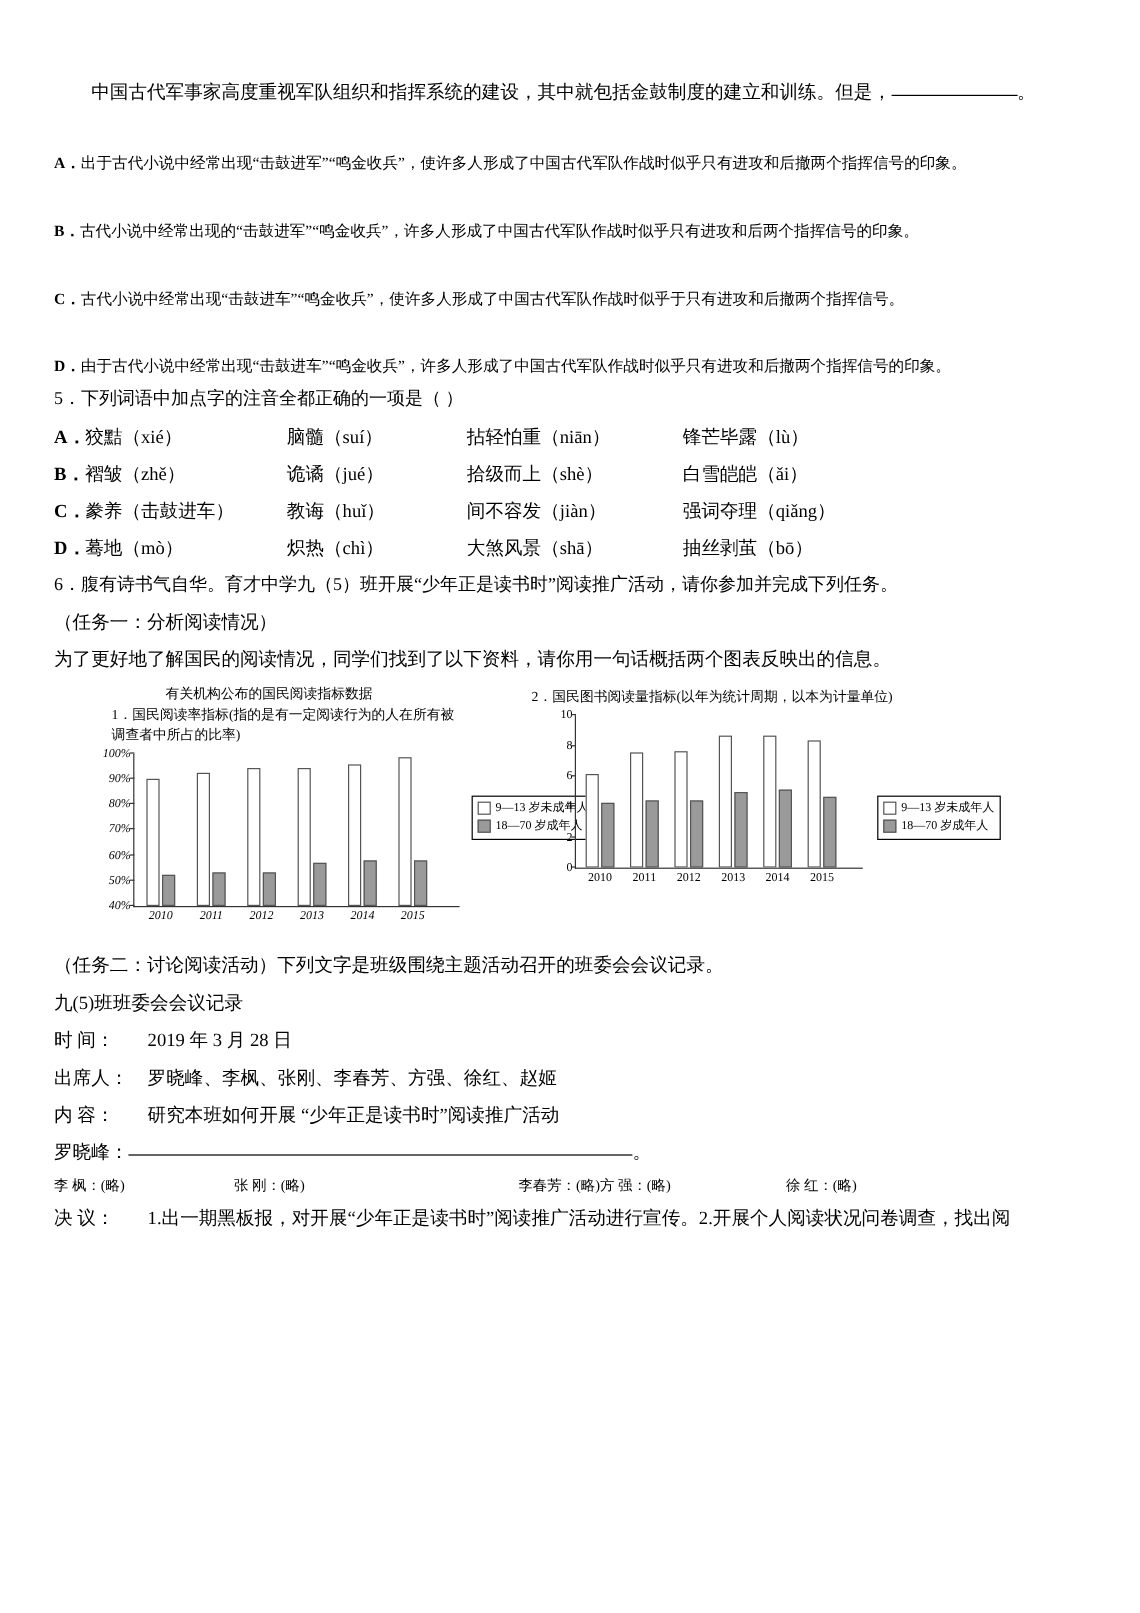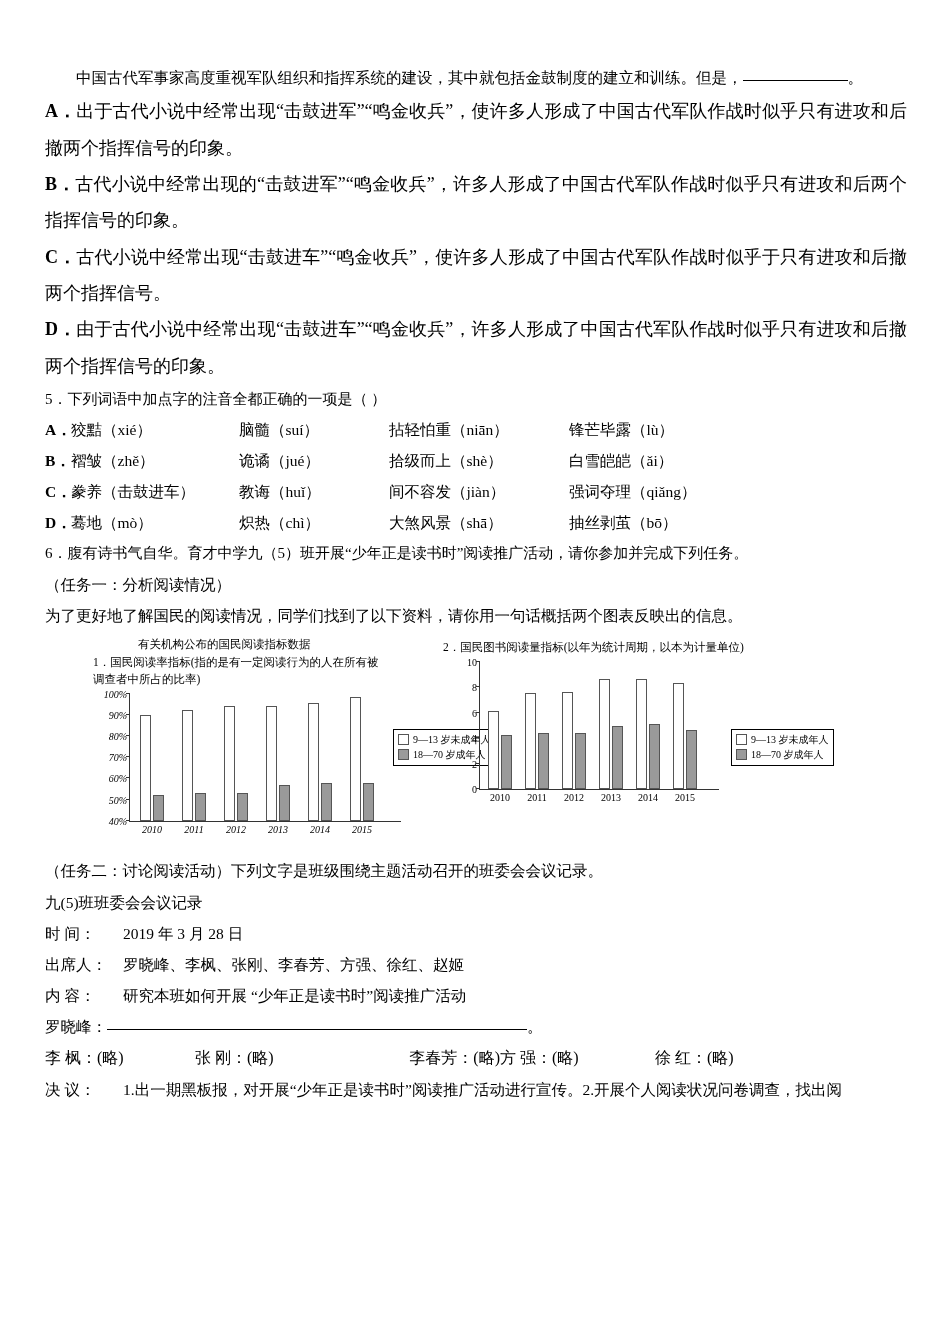--- a/index.html
+++ b/index.html
@@ -28,21 +28,21 @@
     top: 62px;
     width: 862px;
   }
   p {
     margin: 0 0 0 0;
     font-size: 15.5px;
     line-height: 2.02;
     text-align: justify;
   }
   .indent2 { text-indent: 2em; }
-  .opt { font-size: 18px; line-height: 2.02; }
+  .opt { font-size: 13px; line-height: 2.02; margin-top: 30px; }
   .opt b { font-family: "Liberation Serif", serif; font-weight: bold; }
   .qnum { font-size: 15px; }
   .blank-line {
     display: inline-block;
     border-bottom: 1px solid #000;
     width: 105px;
     vertical-align: 2px;
   }
   .blank-line-long {
     display: inline-block;
@@ -138,21 +138,21 @@
   .legend .sw {
     width: 9px; height: 9px; border: 1px solid #555; flex: none;
   }
   .legend .sw.a { background: #fff; }
   .legend .sw.b { background: #9a9a9a; }
 
   .minutes p { font-size: 15.5px; line-height: 2.0; }
   .mrow { display: flex; font-size: 15.5px; line-height: 2.0; }
   .mrow .mlbl { width: 78px; flex: none; }
   .mrow .mval { flex: 1; }
-  .names-row { display: flex; font-size: 16px; line-height: 2.0; }
+  .names-row { display: flex; font-size: 12px; line-height: 2.0; }
   .names-row .n { flex: none; }
 </style>
 </head>
 <body>
 
 <div class="page">
   <div class="content">
 
     <p class="indent2"><span>中国古代军事家高度重视军队组织和指挥系统的建设，其中就包括金鼓制度的建立和训练。但是，</span><span class="blank-line"></span><span>。</span></p>
 
@@ -194,21 +194,21 @@
 
     <p class="qnum"><span>6．</span><span>腹有诗书气自华。育才中学九（5）班开展“少年正是读书时”阅读推广活动，请你参加并完成下列任务。</span></p>
     <p>（任务一：分析阅读情况）</p>
     <p>为了更好地了解国民的阅读情况，同学们找到了以下资料，请你用一句话概括两个图表反映出的信息。</p>
 
     <div class="charts-wrap">
 
       <div class="chart-box" style="left: 48px; width: 400px;">
         <div class="chart-caption">有关机构公布的国民阅读指标数据</div>
         <div class="chart-title" style="width: 290px;">1．国民阅读率指标(指的是有一定阅读行为的人在所有被调查者中所占的比率)</div>
-        <div class="plot" id="plot1" style="position:relative; margin-left: 36px; margin-top: 6px; width: 272px; height: 128px; font-style: italic;">
+        <div class="plot" id="plot1" style="position:relative; margin-left: 18px; margin-top: 6px; width: 272px; height: 128px; font-style: italic;">
 
           <div class="ytick" style="bottom: 100%;">100%</div>
             <div class="ytickmark" style="bottom:100%;"></div>
           <div class="ytick" style="bottom: 83.33%;">90%</div>
             <div class="ytickmark" style="bottom:83.33%;"></div>
           <div class="ytick" style="bottom: 66.66%;">80%</div>
             <div class="ytickmark" style="bottom:66.66%;"></div>
           <div class="ytick" style="bottom: 50%;">70%</div>
             <div class="ytickmark" style="bottom:50%;"></div>
           <div class="ytick" style="bottom: 33.33%;">60%</div>

